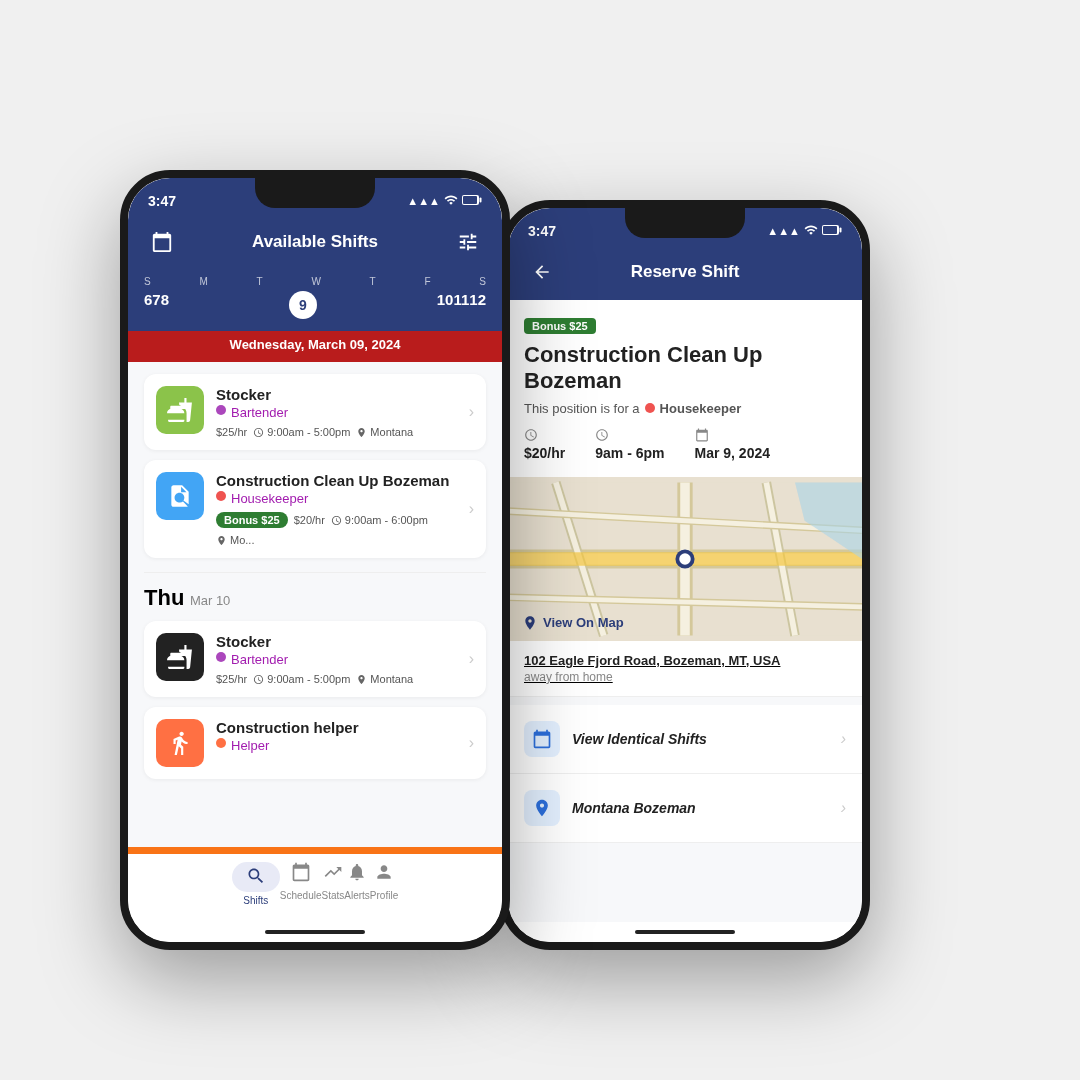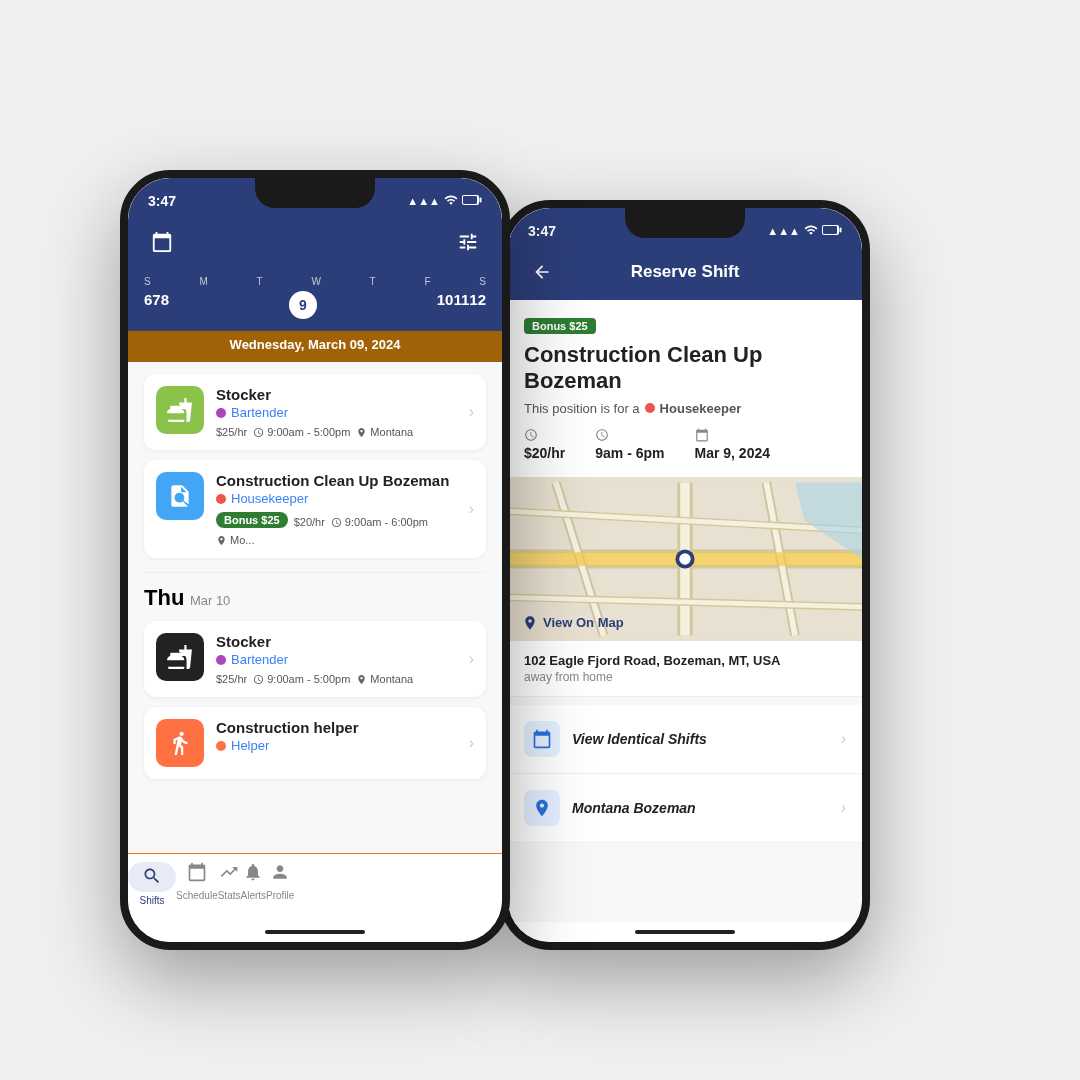--- a/index.html
+++ b/index.html
@@ -144,21 +144,21 @@
       width: 28px;
       height: 28px;
       display: flex;
       align-items: center;
       justify-content: center;
       font-size: 14px;
       margin: 0 auto;
     }
 
     .date-label {
-      background: #a16207;
+      background: #b91c1c;
       color: white;
       text-align: center;
       font-size: 13px;
       font-weight: 600;
       padding: 6px 0 10px;
     }
 
     
     .scroll-content {
       background: #f7f8fa;
@@ -209,41 +209,40 @@
 
     .shift-title {
       font-size: 15px;
       font-weight: 700;
       color: #222;
       margin-bottom: 2px;
     }
 
     .shift-role {
       font-size: 13px;
-      color: #3b82f6;
-      display: flex;
-      align-items: center;
+      color: #a21caf;
+      display: flex;
       gap: 5px;
       margin-bottom: 6px;
     }
 
     .role-dot {
       width: 10px;
       height: 10px;
       border-radius: 50%;
       display: inline-block;
     }
 
     .shift-meta {
       display: flex;
       flex-wrap: wrap;
       gap: 6px;
       font-size: 11px;
       color: #666;
-      align-items: flex-end;
+      align-items: center;
     }
 
     .badge-bonus {
       background: #2e7d32;
       color: white;
       border-radius: 20px;
       padding: 2px 8px;
       font-size: 11px;
       font-weight: 600;
     }
@@ -265,23 +264,23 @@
     .divider {
       height: 1px;
       background: #eee;
       margin: 0 16px;
     }
 
     
     .bottom-nav {
       background: white;
       display: flex;
-      justify-content: flex-start;
+      justify-content: center;
       padding: 8px 0 16px;
-      border-top: 1px solid #f97316;
+      border-top: 7px solid #f97316;
     }
 
     .nav-item {
       display: flex;
       flex-direction: column;
       align-items: center;
       gap: 3px;
       font-size: 10px;
       color: #888;
       cursor: pointer;
@@ -393,20 +392,21 @@
       font-weight: 600;
       display: flex;
       align-items: center;
       gap: 5px;
     }
 
     .address-section {
       padding: 12px 16px;
       background: white;
       border-bottom: 1px solid #eee;
+      text-decoration: underline;
     }
 
     .address-main {
       font-size: 13px;
       font-weight: 600;
       color: #222;
     }
 
     .address-sub {
       font-size: 12px;
@@ -495,20 +495,21 @@
           </span>
         </div>
       </div>
 
       <div class="app-header">
         <div class="header-icon">
           <svg width="22" height="22" viewBox="0 0 24 24" fill="white">
               <path d="M20 3h-1V1h-2v2H7V1H5v2H4C2.9 3 2 3.9 2 5v16c0 1.1.9 2 2 2h16c1.1 0 2-.9 2-2V5c0-1.1-.9-2-2-2zm0 18H4V8h16v13z"></path>
             </svg>
         </div>
+        <span class="header-title">Available Shifts</span>
         <div class="header-icon">
           <svg width="22" height="22" viewBox="0 0 24 24" fill="white">
               <path d="M3 17v2h6v-2H3zM3 5v2h10V5H3zm10 16v-2h8v-2h-8v-2h-2v6h2zM7 9v2H3v2h4v2h2V9H7zm14 4v-2H11v2h10zm-6-4h2V7h4V5h-4V3h-2v6z"></path>
             </svg>
         </div>
       </div>
 
       <div class="calendar-bar">
         <div class="week-days">
           <span>S</span>

